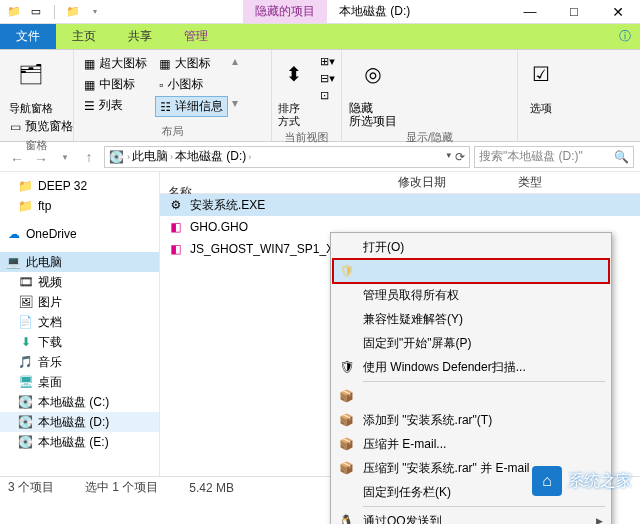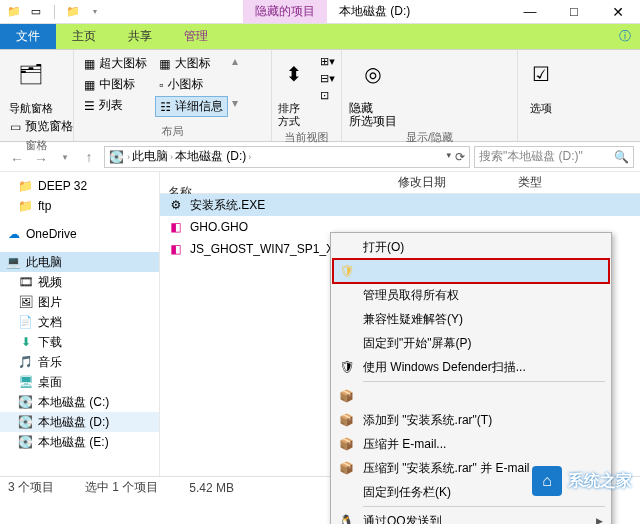--- a/index.html
+++ b/index.html
@@ -59,21 +59,21 @@
 .ctx-item { display: flex; align-items: center; height: 24px; padding: 0 20px 0 30px; font-size: 12px; position: relative; }
 .ctx-item.bold { font-weight: normal; }
 .ctx-item.hl { background: #cde6f7; }
 .ctx-item.boxed { outline: 2px solid #cc0000; outline-offset: -1px; }
 .ctx-icon { position: absolute; left: 6px; width: 16px; height: 16px; display: inline-flex; align-items: center; justify-content: center; font-size: 12px; }
 .ctx-sub { position: absolute; right: 6px; font-size: 9px; color: #555; }
 .ctx-sep { height: 1px; background: #d0d0d0; margin: 2px 4px 2px 30px; }
 .shield { color: #f0c14b; }
 .wm { position: absolute; right: 8px; bottom: 28px; color: rgba(255,255,255,0.85); display: flex; align-items: center; gap: 6px; z-index: 20; text-shadow: 0 0 3px #1979ca; }
 .wm-icon { width: 30px; height: 30px; color: #fff; background: #1979ca; border-radius: 4px; display: inline-flex; align-items: center; justify-content: center; font-size: 16px; }
-.wm-text { font-size: 16px; font-weight: bold; color: #fff; }
+.wm-text { font-size: 16px; font-weight: normal; color: #fff; }
 </style>
 </head>
 <body>
 
 <div class="titlebar">
   <div class="tb-icons">
     <span class="tb-icon">📁</span>
     <span class="tb-icon">▭</span>
     <span class="tb-sep"></span>
     <span class="tb-icon folder-y">📁</span>

